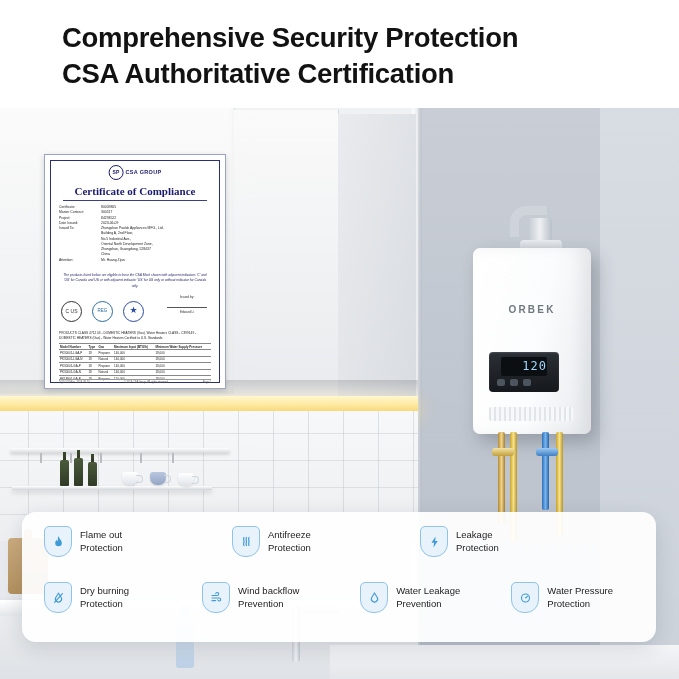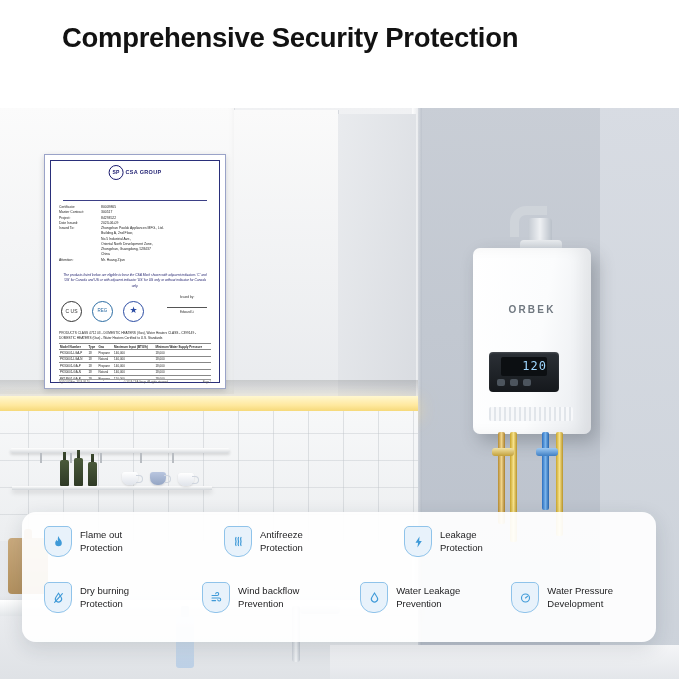--- a/index.html
+++ b/index.html
@@ -288,21 +288,21 @@
     width: 634px; height: 130px;
     background: rgba(255,255,255,0.93);
     border-radius: 14px;
     box-shadow: 0 6px 20px rgba(30,40,60,0.14);
     z-index: 30;
   }
   .feat-row {
     position: absolute; left: 0; right: 0;
     display: flex;
   }
-  .feat-row.r1 { top: 14px; }
+  .feat-row.r1 { top: 14px; gap: 8px; }
   .feat-row.r2 { top: 70px; }
   .feat {
     display: flex; align-items: center; gap: 8px;
     padding-left: 22px;
   }
   .feat.w1 { width: 158px; }
   .feat.w2 { width: 158px; }
   .feat.w3 { width: 150px; }
   .feat.w4 { width: 168px; }
   .shield {
@@ -323,39 +323,41 @@
   }
 </style>
 </head>
 <body>
 
 <div class="page">
 
   <div class="header">
     <div class="headline">
       <span>Comprehensive Security Protection</span>
+      <span class="l2">CSA Authoritative Certification</span>
     </div>
   </div>
 
   <div class="scene">
     <div class="wall-left"></div>
     <div class="wall-right"></div>
     <div class="wall-far"></div>
     <div class="wall-corner"></div>
 
     <div class="cab-a"></div>
     <div class="cab-b"></div>
     <div class="cab-c"></div>
     <div class="cab-top-shadow"></div>
 
     <div class="cert">
       <div class="cert-inner"></div>
       <div class="cert-logo">
         <span class="mark">SP</span><span>CSA GROUP</span>
       </div>
+      <div class="cert-title">Certificate of Compliance</div>
       <div class="cert-rule"></div>
 
       <div class="cert-fields">
         <div class="cf-row">
             <span class="cf-k">Certificate:</span>
             <span class="cf-v">80009865</span>
           </div>
         <div class="cf-row">
             <span class="cf-k">Master Contract:</span>
             <span class="cf-v">300517</span>
@@ -592,19 +594,19 @@
 Prevention</div>
         </div>
         <div class="feat w4">
           <div class="shield">
             <svg width="13" height="14" viewBox="0 0 13 14">
                 <circle cx="6.5" cy="7" r="4" fill="none" stroke="#3f9ad8" stroke-width="1.1"></circle>
                 <path d="M6.5 7 8.7 5.1" stroke="#3f9ad8" stroke-width="1.1" stroke-linecap="round"></path>
               </svg>
           </div>
           <div class="feat-label">Water Pressure
-Development</div>
+Protection</div>
         </div>
       </div>
     </div>
 
   </div>
 </div>
 
 </body></html>

